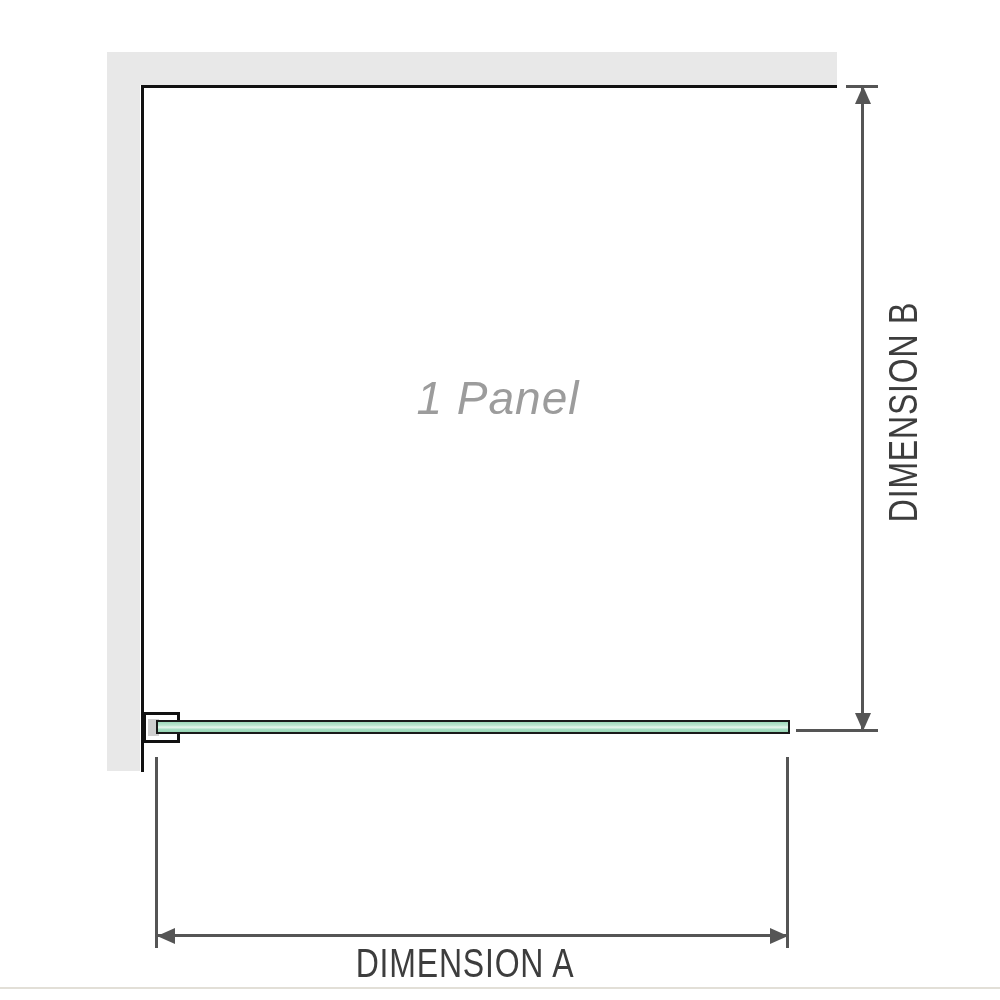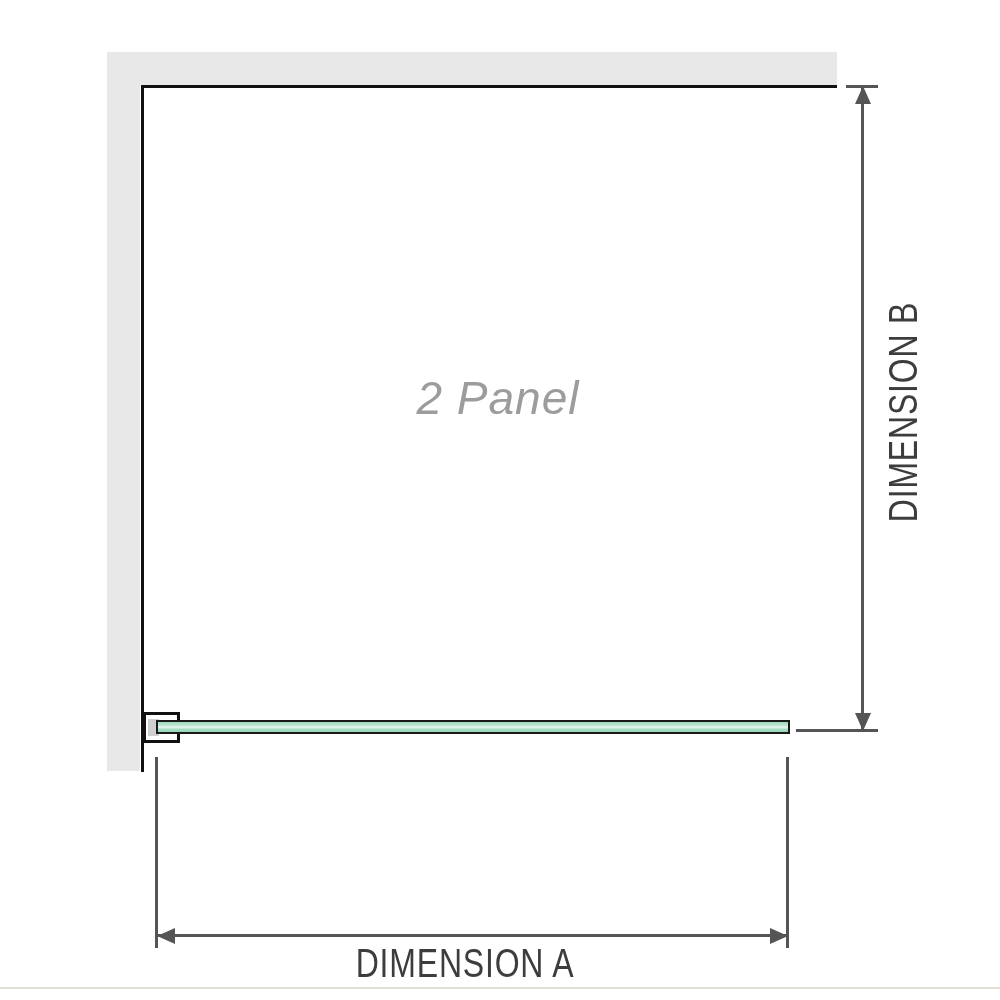--- a/index.html
+++ b/index.html
@@ -79,21 +79,21 @@
 <body>
 
 <div class="canvas">
 
   <div class="abs wall-top"></div>
   <div class="abs wall-left"></div>
 
   <div class="abs frame-top"></div>
   <div class="abs frame-left"></div>
 
-  <div class="abs panel-label">2 Panel</div>
+  <div class="abs panel-label">1 Panel</div>
 
   <div class="abs bracket">
     <div class="bracket-shim"></div>
   </div>
   <div class="abs glass-panel"></div>
 
   <div class="abs dline ext-left"></div>
   <div class="abs dline ext-right"></div>
 
   <div class="abs dline dim-a-line">

